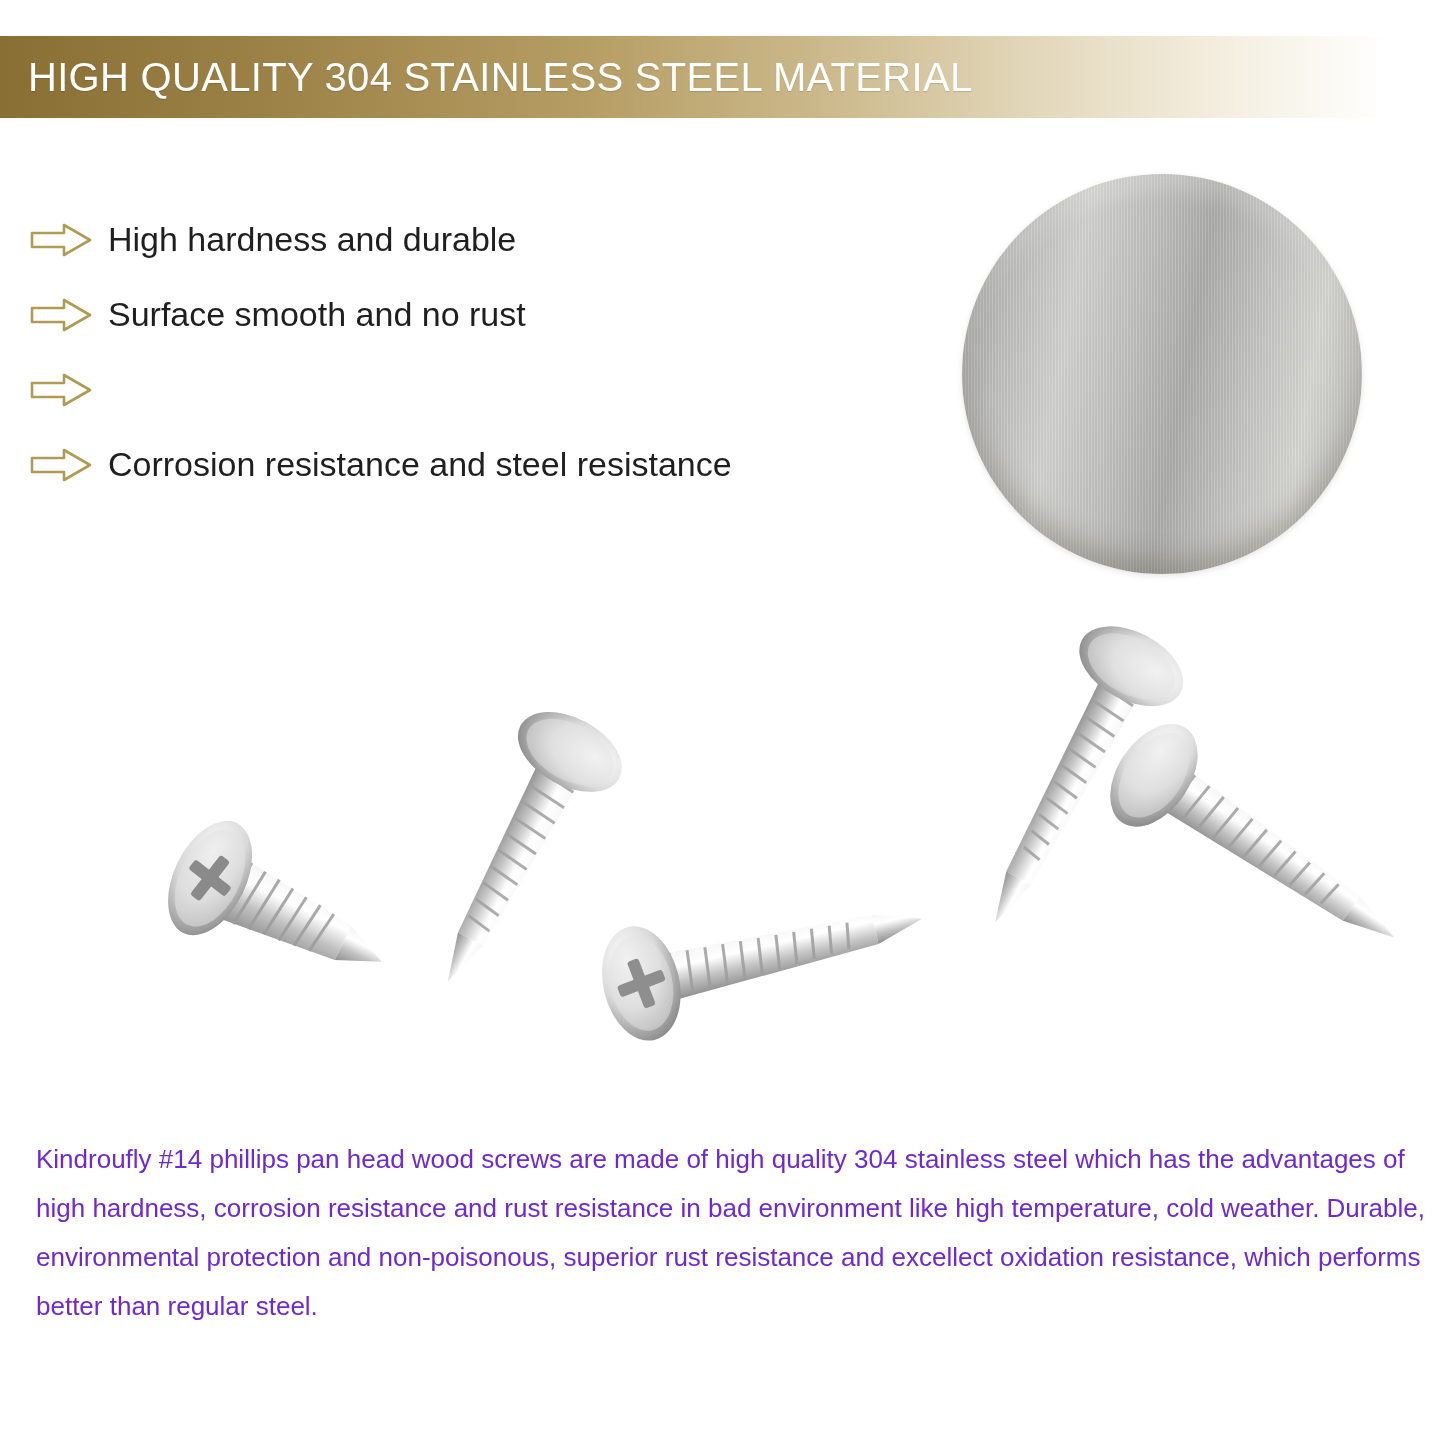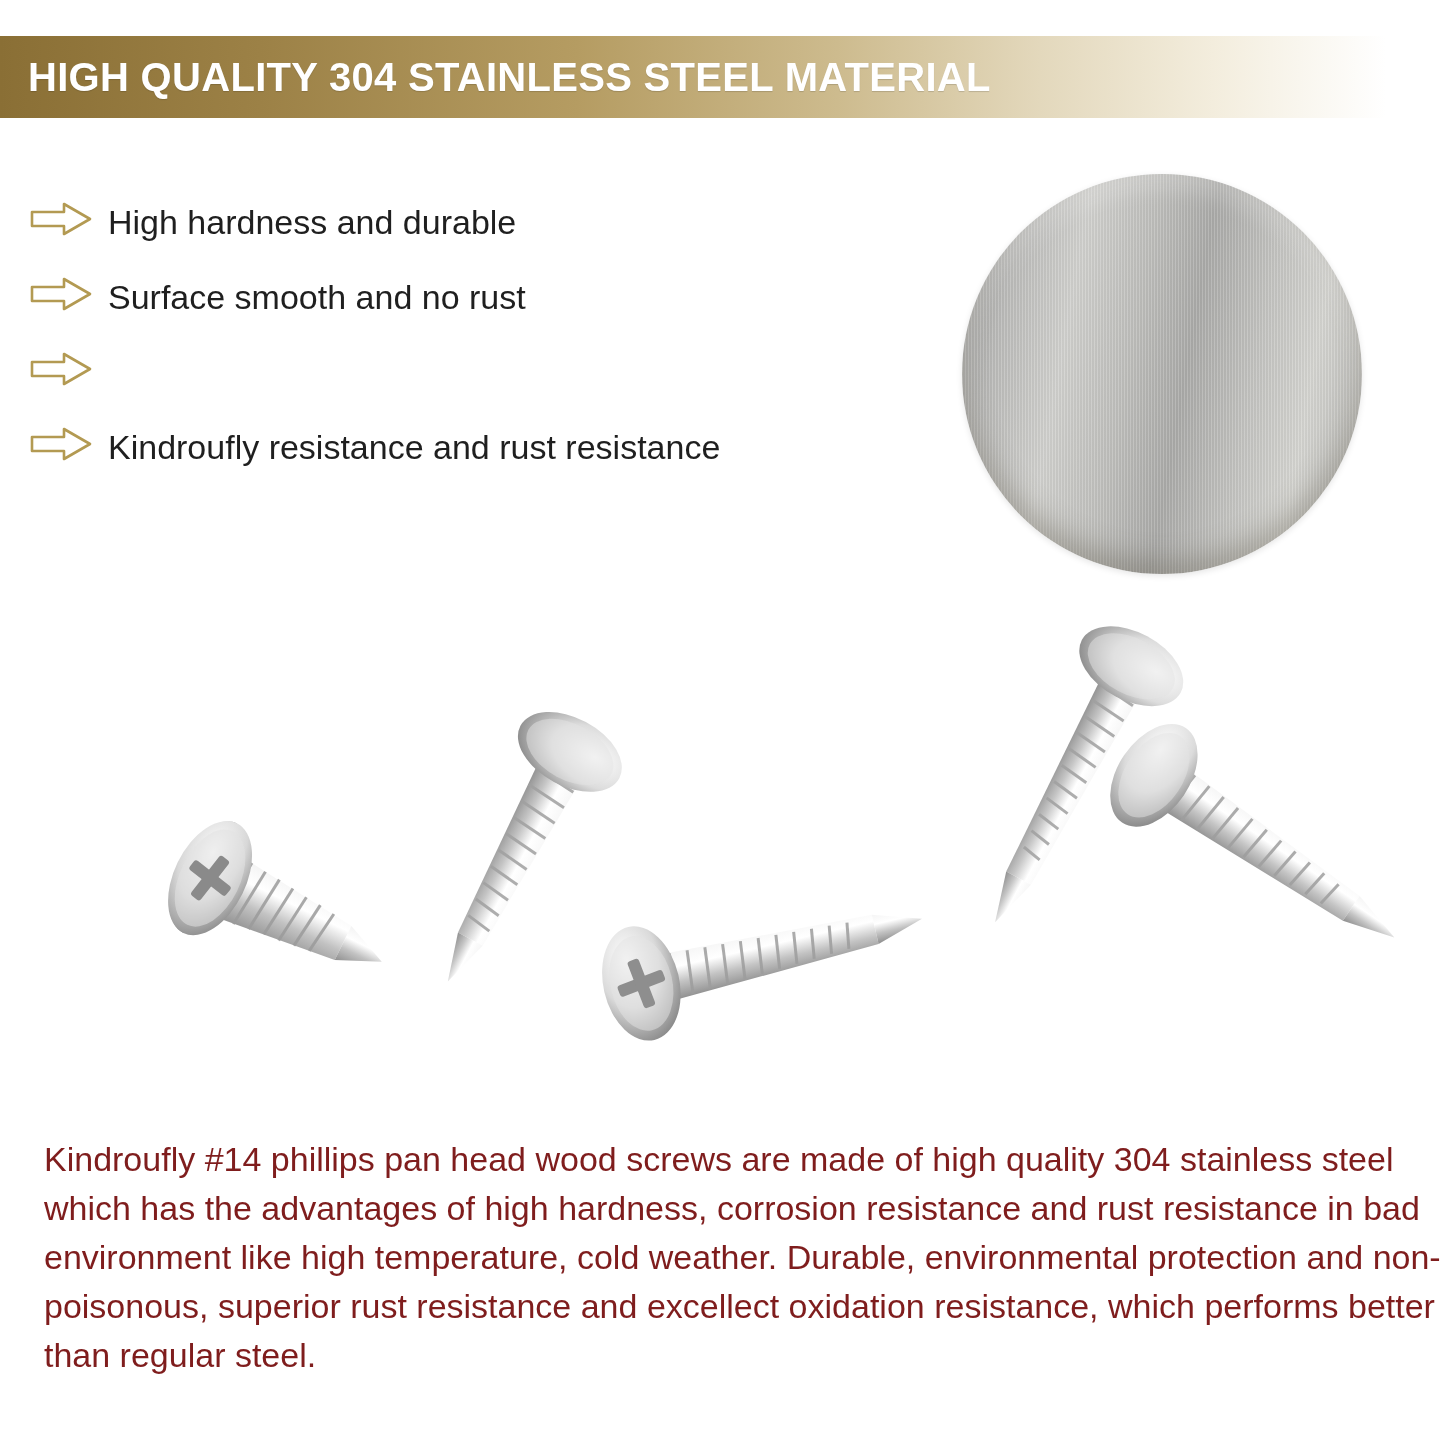--- a/index.html
+++ b/index.html
@@ -29,38 +29,38 @@
         #b59c62 40%,
         #cdbb8e 58%,
         #e3d8bc 72%,
         #f3eddd 84%,
         #ffffff 96%);
     display: flex;
     align-items: center;
   }
   .banner-title {
     font-size: 40px;
-    font-weight: bold;
+    font-weight: normal;
     color: #ffffff;
     letter-spacing: 0.3px;
     padding-left: 28px;
     white-space: nowrap;
     text-shadow: 0 1px 1px rgba(0,0,0,0.15);
   }
 
   
   .features {
     position: absolute;
     left: 30px;
     top: 202px;
     width: 840px;
   }
   .feature-row {
     display: flex;
-    align-items: flex-start;
+    align-items: center;
     height: 75px;
   }
   .arrow-icon {
     width: 62px;
     height: 34px;
     flex: 0 0 62px;
     margin-right: 16px;
     display: block;
   }
   .feature-text {
@@ -111,26 +111,26 @@
     height: 470px;
   }
   .screw {
     position: absolute;
     transform-origin: 50% 50%;
   }
 
   
   .description {
     position: absolute;
-    left: 44px;
+    left: 36px;
     top: 1135px;
     width: 1400px;
-    font-size: 34px;
+    font-size: 26px;
     line-height: 49px;
-    color: #7f1d1d;
+    color: #6d28d9;
   }
 </style>
 </head>
 <body>
 
 <div class="banner">
   <div class="banner-title">HIGH QUALITY 304 STAINLESS STEEL MATERIAL</div>
 </div>
 
 <div class="features">
@@ -152,21 +152,21 @@
   <div class="feature-row">
     <svg class="arrow-icon" viewBox="0 0 62 34">
       <polygon points="2,10 34,10 34,2 60,17 34,32 34,24 2,24" fill="#ffffff" stroke="#b39a52" stroke-width="2.6" stroke-linejoin="round"></polygon>
     </svg>
   </div>
 
   <div class="feature-row">
     <svg class="arrow-icon" viewBox="0 0 62 34">
       <polygon points="2,10 34,10 34,2 60,17 34,32 34,24 2,24" fill="#ffffff" stroke="#b39a52" stroke-width="2.6" stroke-linejoin="round"></polygon>
     </svg>
-    <span class="feature-text">Kindroufly resistance and rust resistance</span>
+    <span class="feature-text">Corrosion resistance and steel resistance</span>
   </div>
 
 </div>
 
 <div class="disc-wrap">
   <div class="disc"></div>
 </div>
 
 <div class="screws">
 

